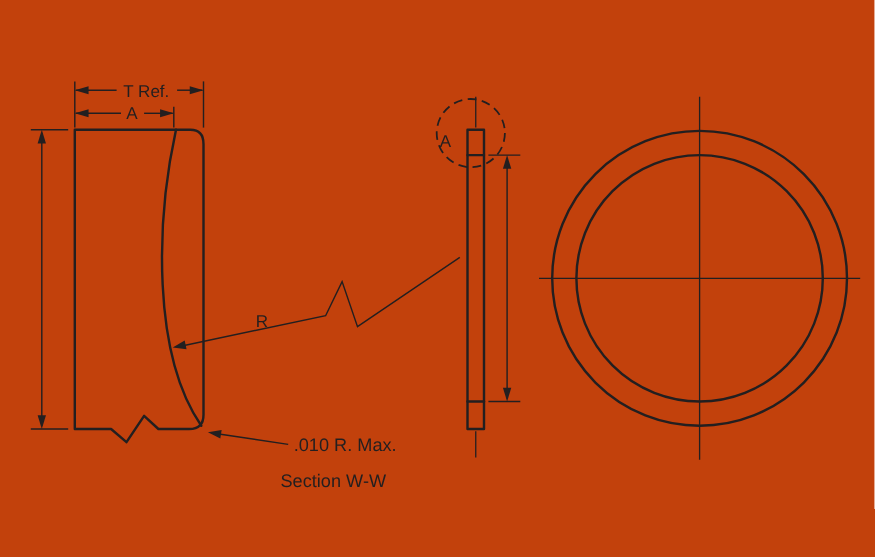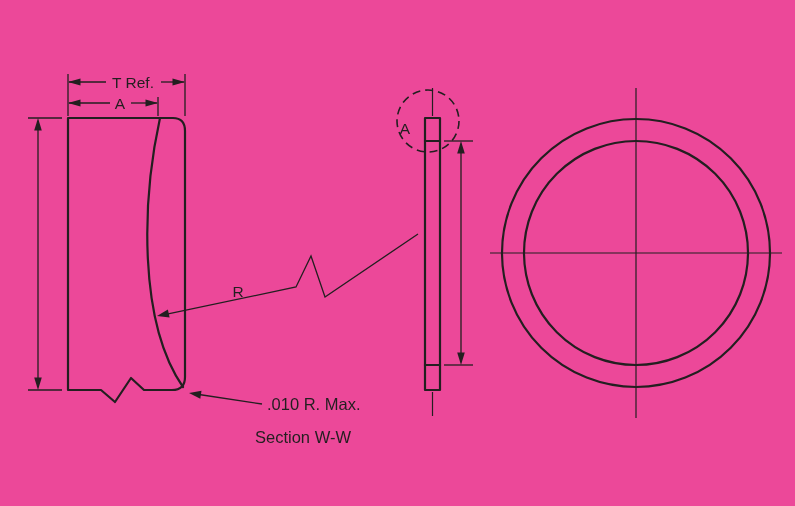--- a/index.html
+++ b/index.html
@@ -1,16 +1,16 @@
 <!DOCTYPE html>
 <html><head>
 <meta charset="utf-8">
 <style>
   html,body{margin:0;padding:0;background:#ffffff;}
-  .page{position:relative;width:795px;height:506px;background:#ec4899;
+  .page{position:relative;width:795px;height:506px;background:#c2410c;
         font-family:"Liberation Sans",sans-serif;overflow:hidden;}
   svg{display:block;}
   text{fill:#231f20;font-family:"Liberation Sans",sans-serif;}
   .obj{stroke:#231f20;stroke-width:2.2;fill:none;stroke-linejoin:round;stroke-linecap:round;}
   .dim{stroke:#231f20;stroke-width:1.3;fill:none;}
   .cl{stroke:#231f20;stroke-width:1.2;fill:none;}
   .arrow{fill:#231f20;stroke:none;}
   .detail{stroke:#231f20;stroke-width:1.6;fill:none;stroke-dasharray:8 5;}
   .lbl{font-size:15.5px;}
   .lbl-lg{font-size:16.5px;}

